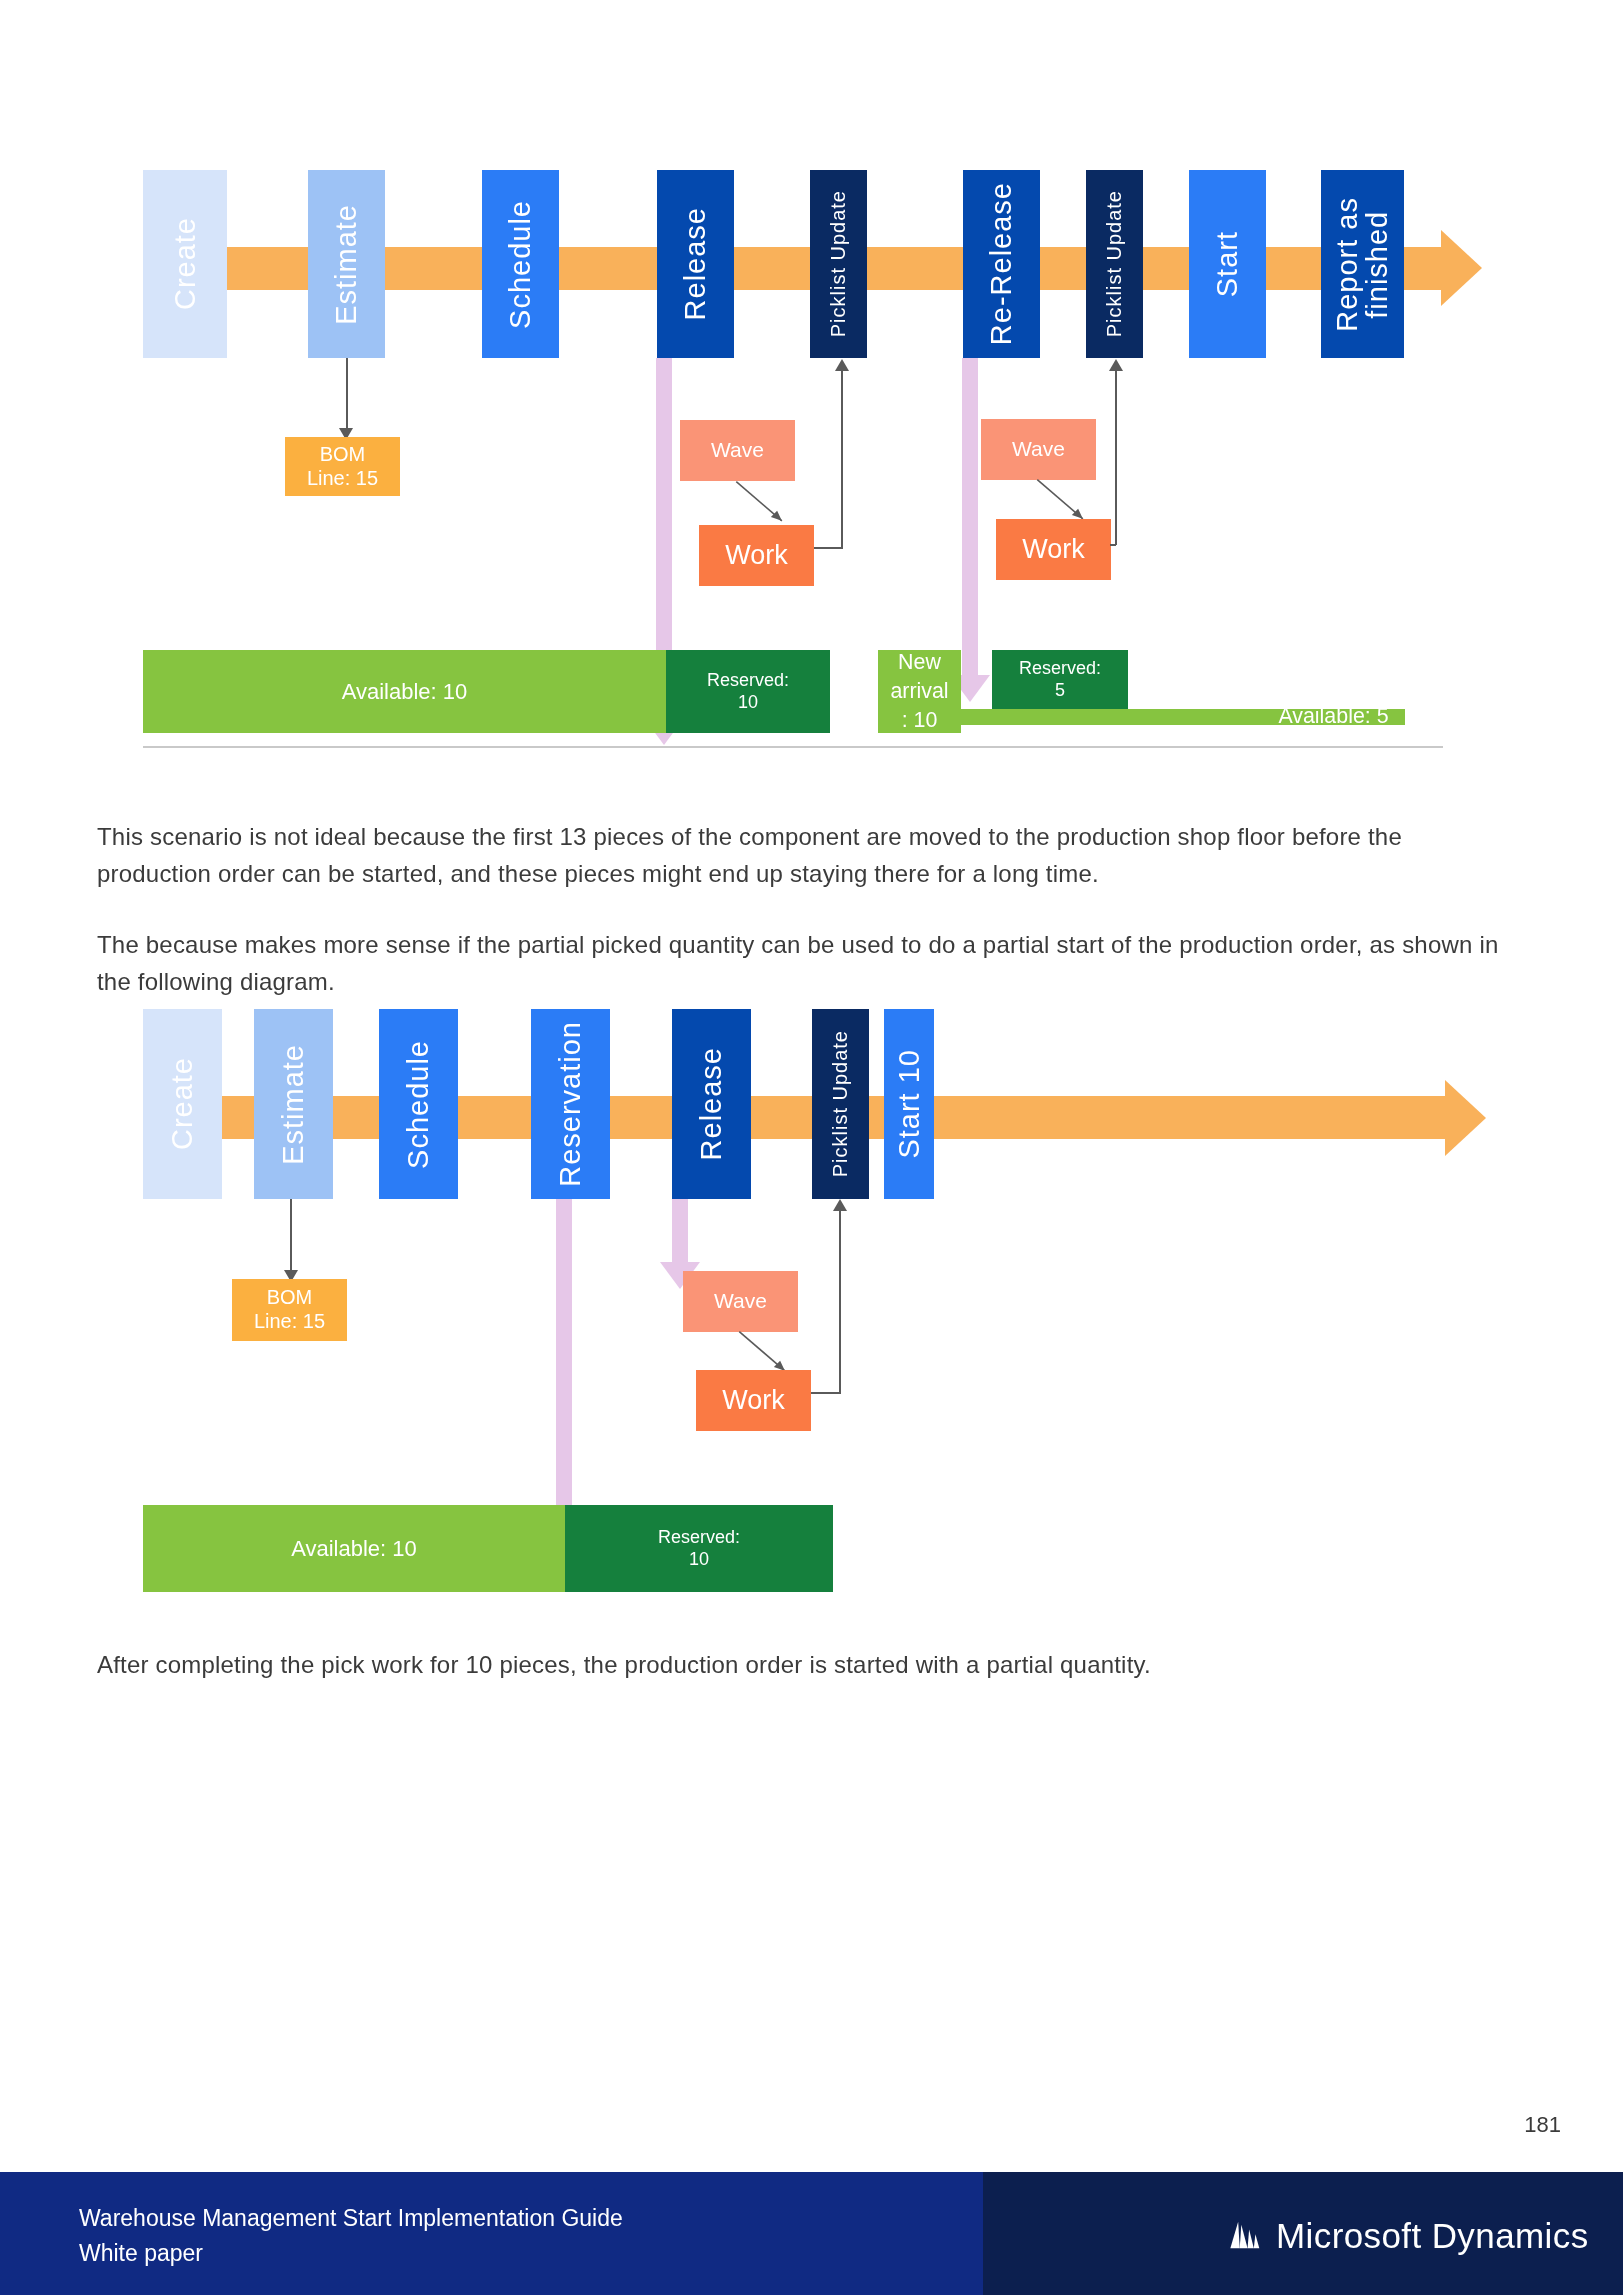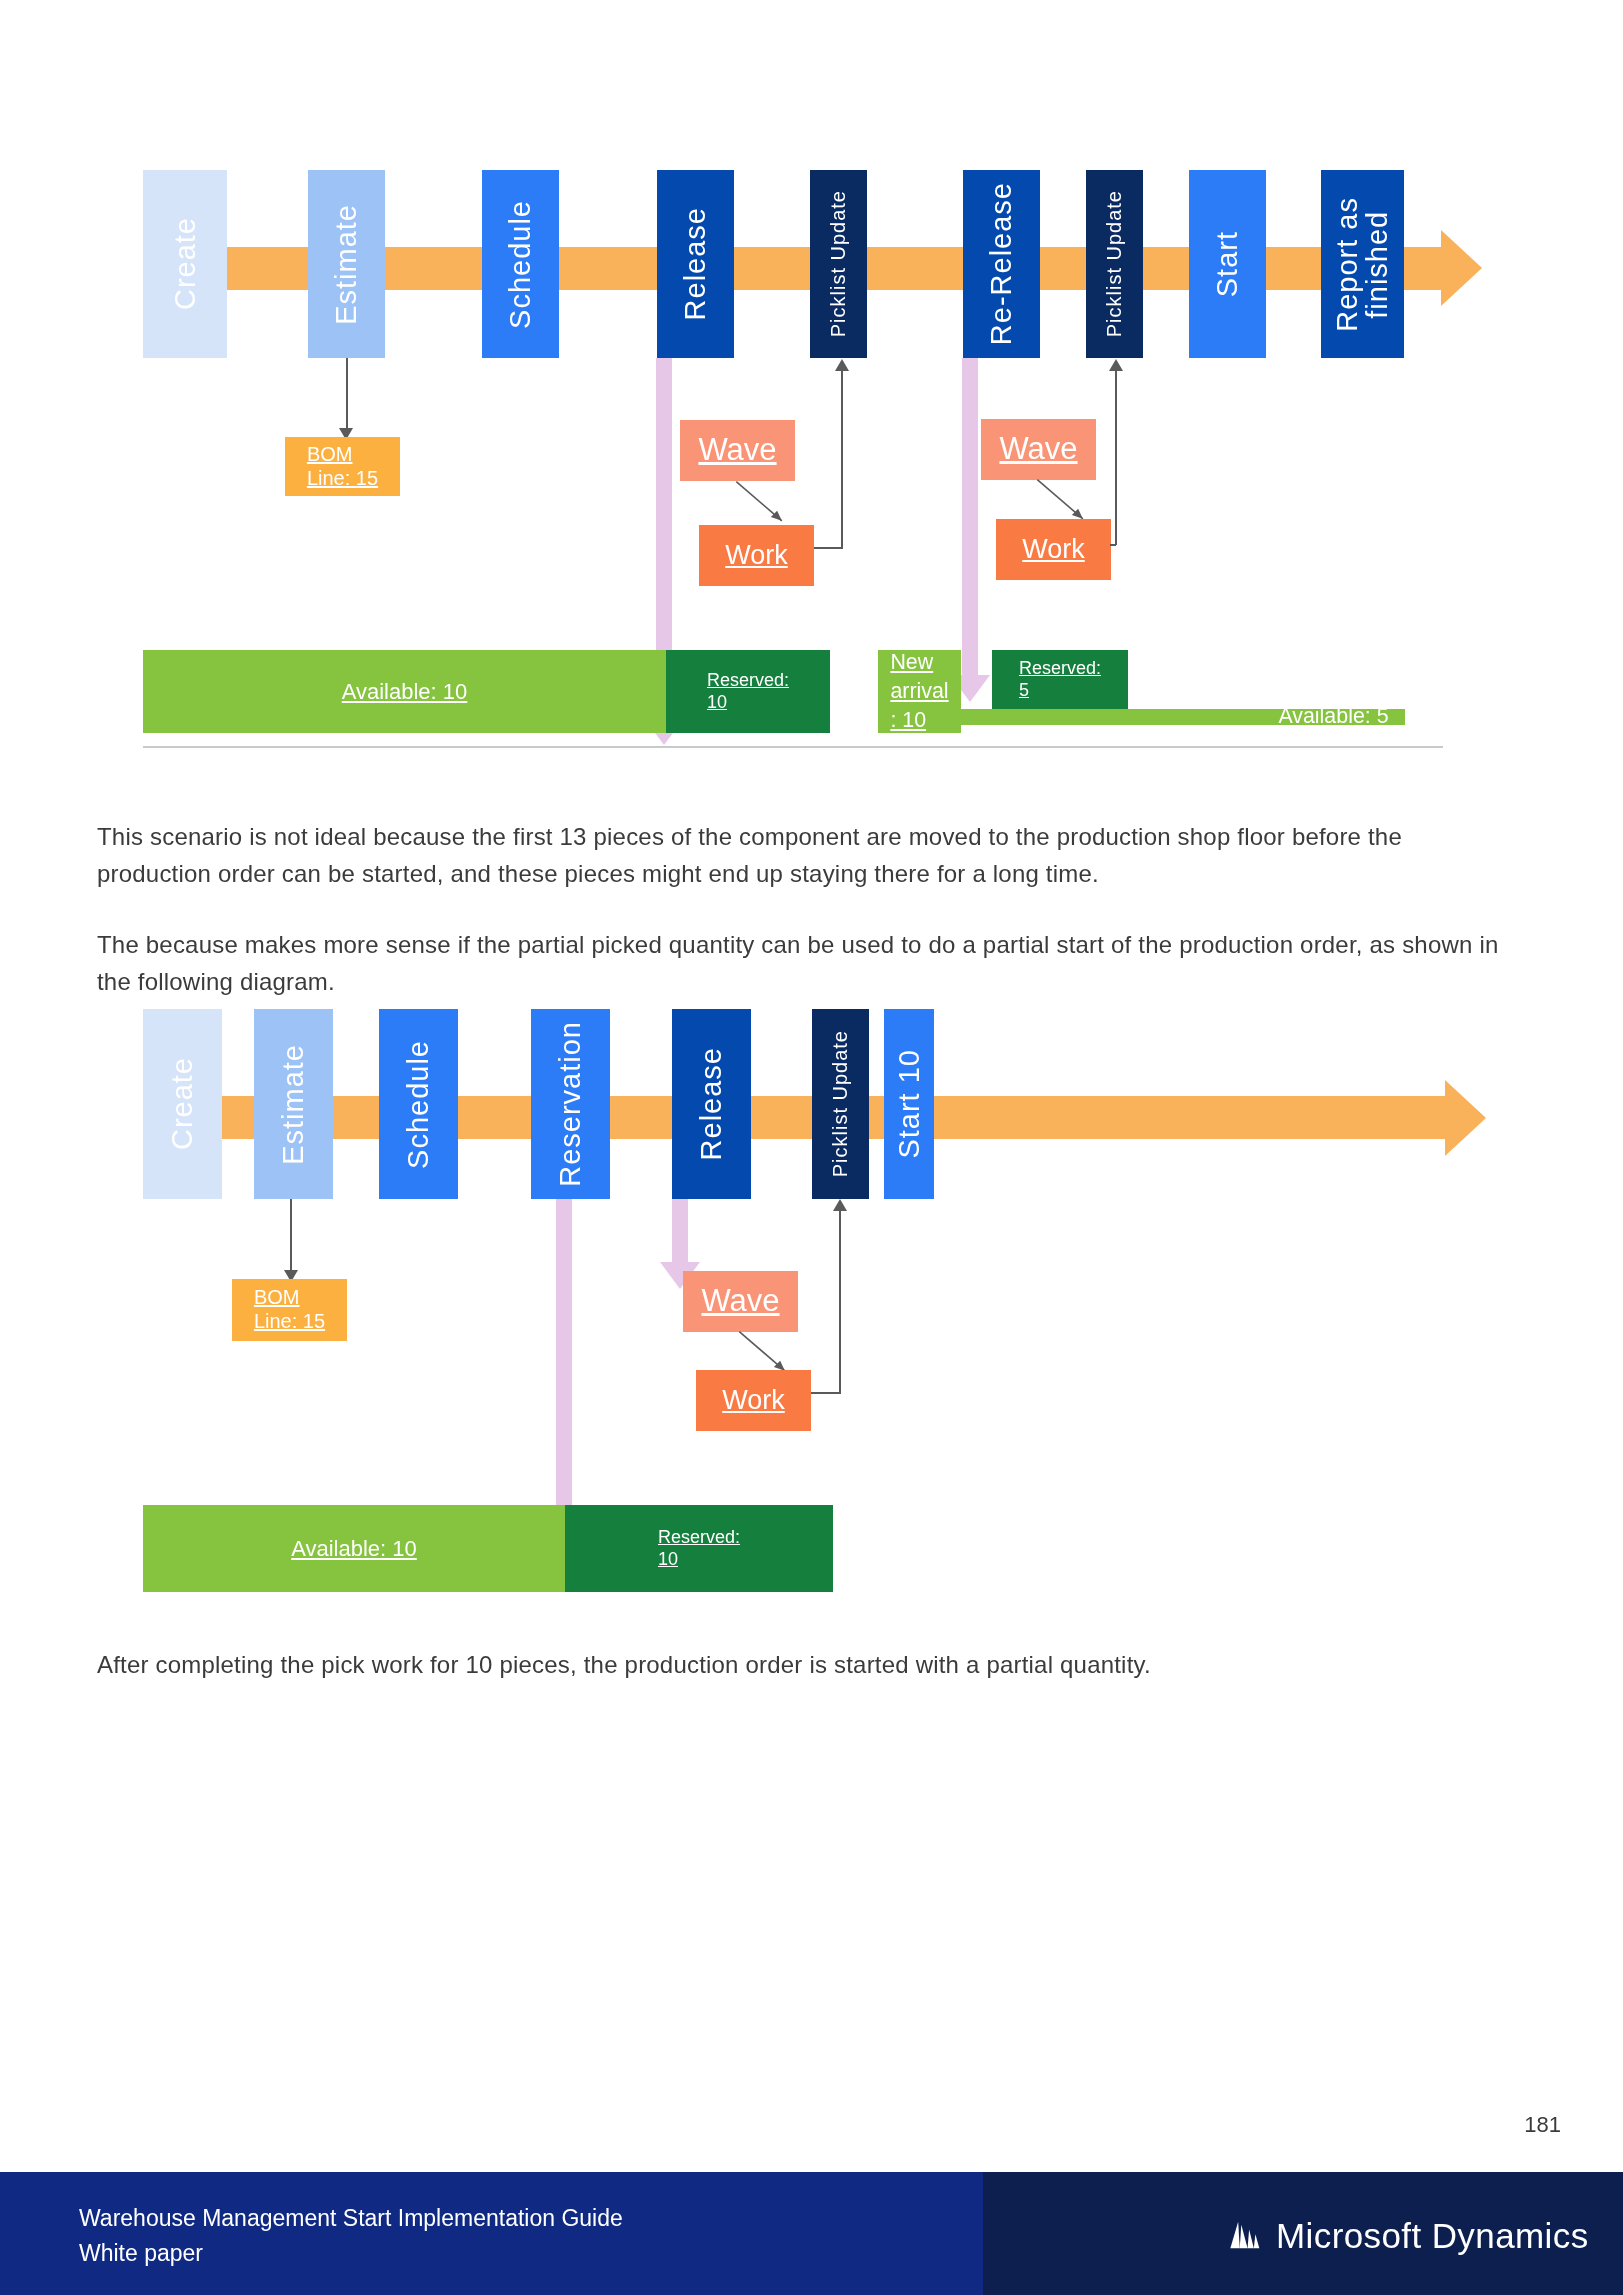--- a/index.html
+++ b/index.html
@@ -60,28 +60,27 @@
   }
   .stage.big .vlabel{font-size:29px;}
   .stage.small .vlabel{font-size:20px;}
 
   
   .box{
     position:absolute;
     display:flex;
     align-items:center;
     justify-content:center;
-    text-align:left;
+    text-align:center;
     color:#ffffff;
     box-sizing:border-box;
     line-height:1.18;
-    text-decoration:underline;
   }
   .box.bom{background:#fbb040;font-size:20px;}
-  .box.wave{background:#fa9476;font-size:31px;}
+  .box.wave{background:#fa9476;font-size:21px;}
   .box.work{background:#fa7a44;font-size:27px;}
   .box.green{background:#86c440;font-size:22px;}
   .box.green.small{font-size:21.4px;}
   .box.red{background:#15803d;font-size:18px;}
   .box.green.multiline{font-size:21.4px;line-height:1.35;}
 
   
   .vline{position:absolute;background:#5a5a5a;width:1.6px;}
   .hline{position:absolute;background:#5a5a5a;height:1.6px;}
   .arrowhead-down{

